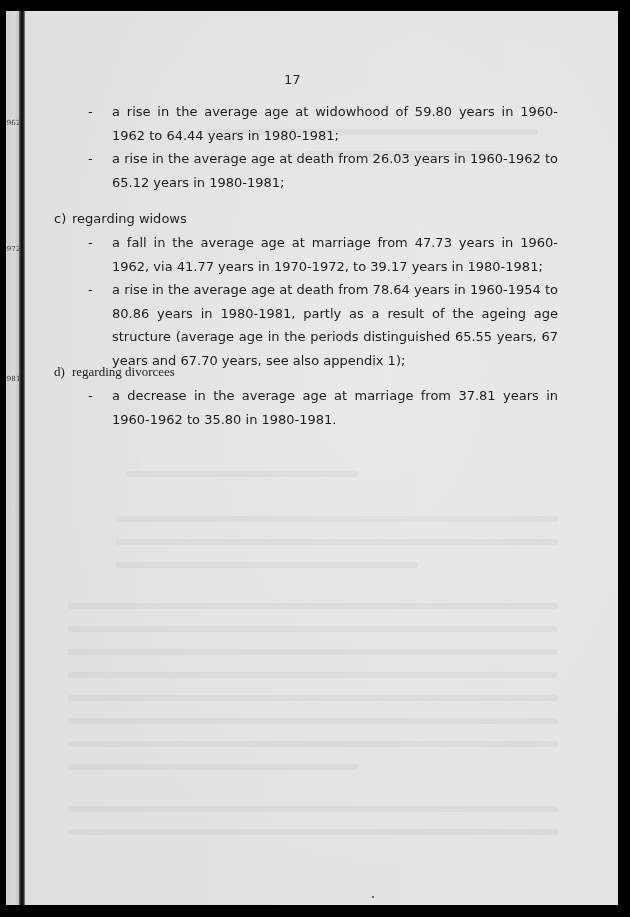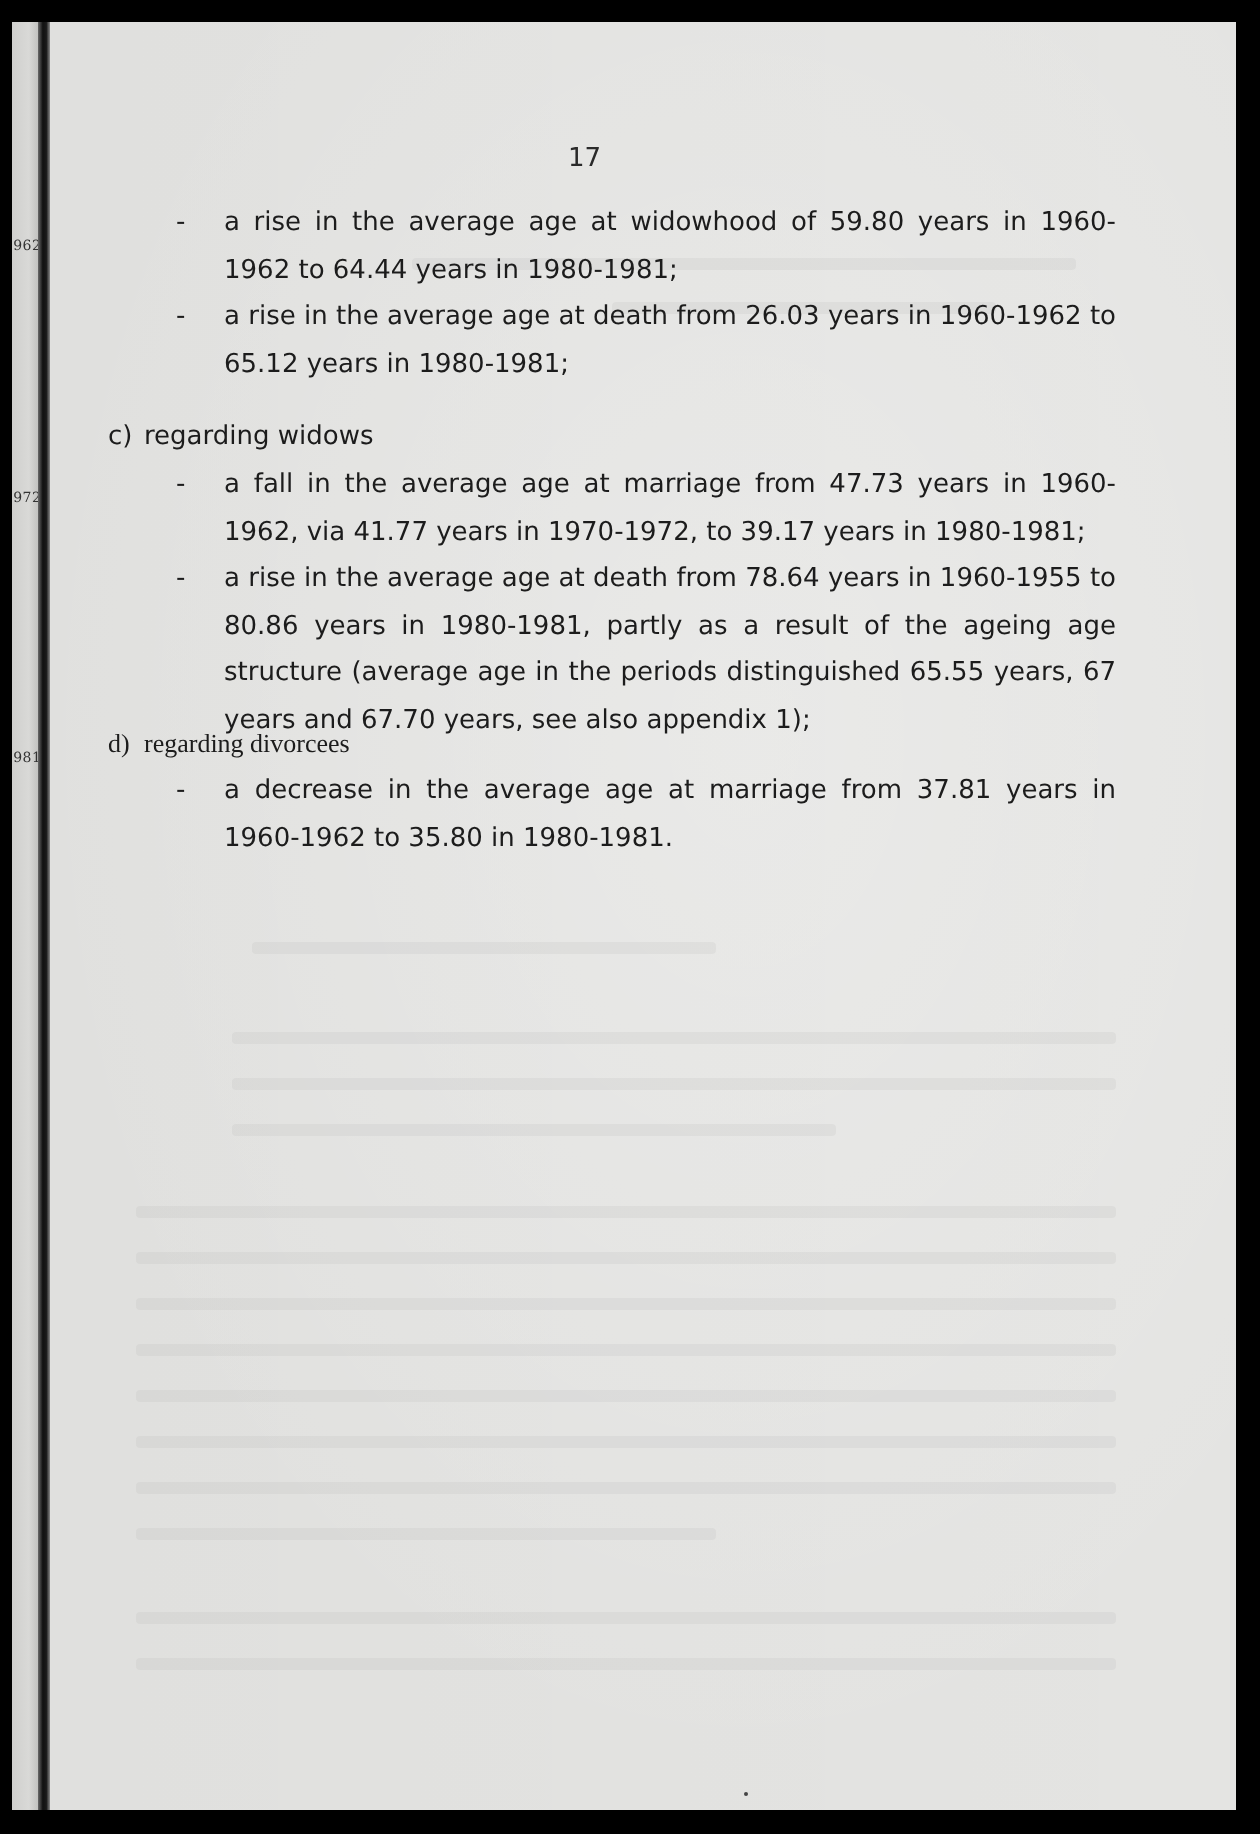--- a/index.html
+++ b/index.html
@@ -151,21 +151,21 @@
 
     <div class="section-label" style="top:196px;">
       <span class="marker">c)</span><span>regarding widows</span>
     </div>
     <div class="bullet" style="top:220px; left:82px;">
       <span class="dash">-</span>
       <span class="text">a fall in the average age at marriage from 47.73 years in 1960-1962, via 41.77 years in 1970-1972, to 39.17 years in 1980-1981;</span>
     </div>
     <div class="bullet" style="top:267px; left:82px;">
       <span class="dash">-</span>
-      <span class="text">a rise in the average age at death from 78.64 years in 1960-1955 to 80.86 years in 1980-1981, partly as a result of the ageing age structure (average age in the periods distinguished 65.55 years, 67 years and 67.70 years, see also appendix 1);</span>
+      <span class="text">a rise in the average age at death from 78.64 years in 1960-1954 to 80.86 years in 1980-1981, partly as a result of the ageing age structure (average age in the periods distinguished 65.55 years, 67 years and 67.70 years, see also appendix 1);</span>
     </div>
 
     <div class="section-label" style="top:349px;font-family:Liberation Serif, serif;">
       <span class="marker">d)</span><span>regarding divorcees</span>
     </div>
     <div class="bullet" style="top:373px; left:82px;">
       <span class="dash">-</span>
       <span class="text">a decrease in the average age at marriage from 37.81 years in 1960-1962 to 35.80 in 1980-1981.</span>
     </div>
   </div>

